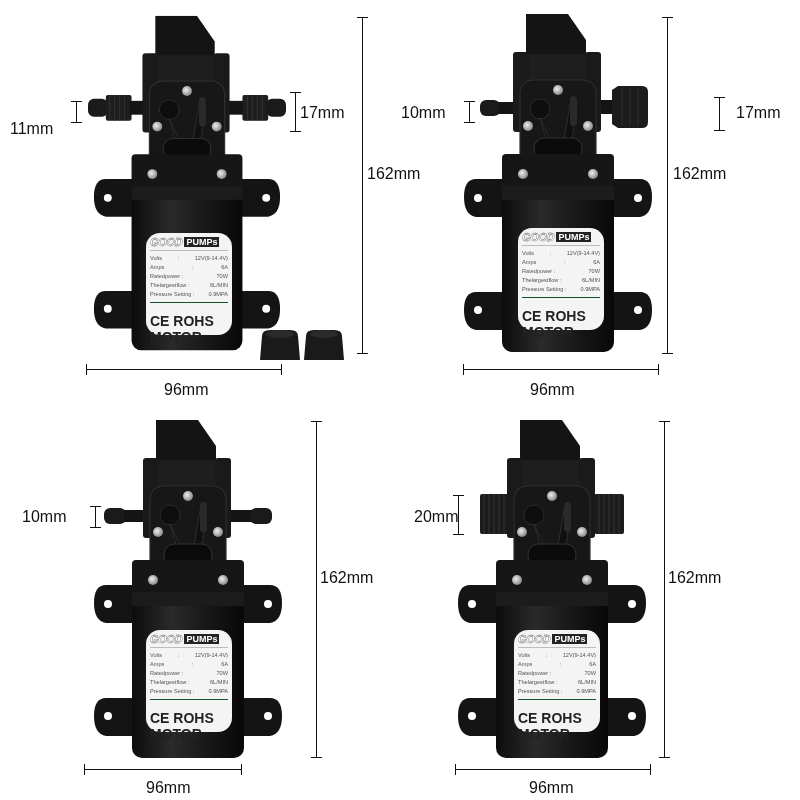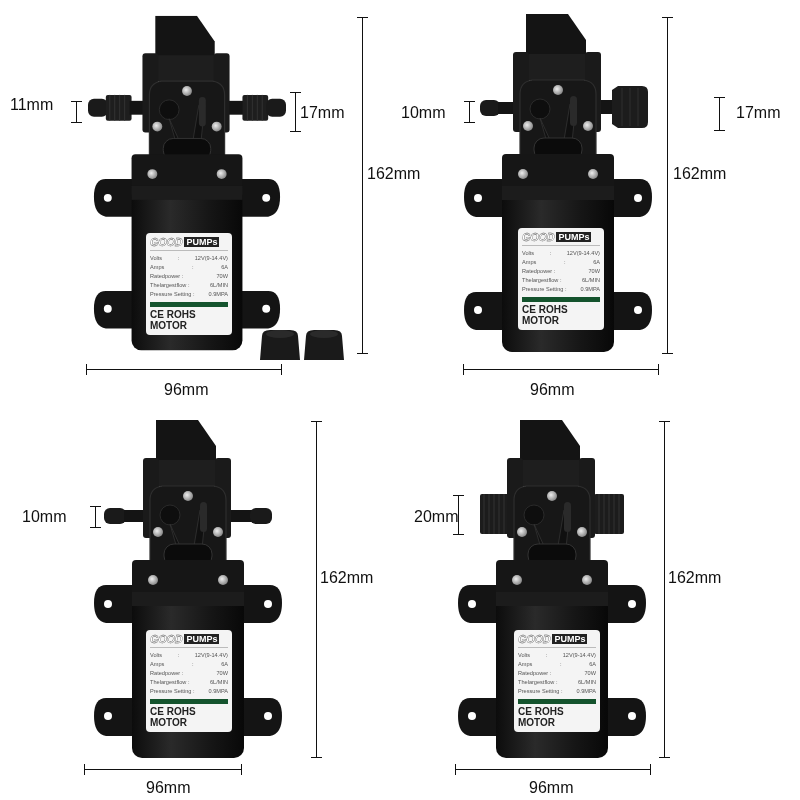--- a/index.html
+++ b/index.html
@@ -7,26 +7,26 @@
   .dim-text { position:absolute; font-size:16px; font-family:"Liberation Sans", sans-serif; color:#111; white-space:nowrap; }
   .vline { position:absolute; width:0; border-left:1.3px solid #111; }
   .vline::before, .vline::after { content:""; position:absolute; left:-6px; width:11px; border-top:1.3px solid #111; }
   .vline::before { top:0; }
   .vline::after { bottom:0; }
   .hline { position:absolute; height:0; border-top:1.3px solid #111; }
   .hline::before, .hline::after { content:""; position:absolute; top:-6px; height:11px; border-left:1.3px solid #111; }
   .hline::before { left:0; }
   .hline::after { right:0; }
   .pump { position:absolute; }
-  .label { position:absolute; background:#f4f4f4; border-radius:4px; font-family:"Liberation Sans", sans-serif; color:#333; box-sizing:border-box; padding:3px 4px; }
+  .label { position:absolute; background:#f4f4f4; border-radius:14px; font-family:"Liberation Sans", sans-serif; color:#333; box-sizing:border-box; padding:3px 4px; }
   .label .brand { display:flex; align-items:center; gap:2px; border-bottom:1px solid #bbb; padding-bottom:2px; margin-bottom:3px; }
   .label .good { font-size:11px; font-weight:bold; font-style:italic; color:#333; letter-spacing:-0.3px; -webkit-text-stroke:0.3px #333; color:#fff; }
   .label .pumps { font-size:9px; font-weight:bold; background:#222; color:#fff; padding:0 2px; }
   .label .row { display:flex; justify-content:space-between; font-size:5.6px; line-height:9px; color:#555; }
-  .label .cert { border-top:5px solid #14532d; margin-top:3px; padding-top:2px; font-size:10px; font-weight:bold; color:#222; }
+  .label .cert { border-top:1px solid #14532d; margin-top:3px; padding-top:10px; font-size:14px; font-weight:bold; color:#222; }
 </style>
 </head>
 <body>
 
 <svg width="0" height="0" style="position:absolute">
   <defs>
     <linearGradient id="bodyGrad" x1="0" x2="1" y1="0" y2="0">
       <stop offset="0" stop-color="#0c0c0c"></stop>
       <stop offset="0.35" stop-color="#2a2a2a"></stop>
       <stop offset="0.7" stop-color="#161616"></stop>
@@ -130,21 +130,21 @@
       </div>
     <div class="cert">CE ROHS MOTOR</div>
   </div>
 
   <svg class="pump" style="left:258px;top:328px" width="92" height="36">
     <path d="M4 8 q0 -6 8 -6 l20 0 q8 0 8 6 l2 24 l-40 0 z" fill="#1a1a1a"></path>
     <ellipse cx="22" cy="6" rx="14" ry="4" fill="#2a2a2a"></ellipse>
     <path d="M48 8 q0 -6 8 -6 l20 0 q8 0 8 6 l2 24 l-40 0 z" fill="#1a1a1a"></path>
     <ellipse cx="66" cy="6" rx="14" ry="4" fill="#2a2a2a"></ellipse>
   </svg>
-  <span class="dim-text" style="left:10px;top:96px">11mm</span>
+  <span class="dim-text" style="left:10px;top:120px">11mm</span>
   <div class="vline" style="left:76px;top:101px;height:22px"></div>
   <div class="vline" style="left:295px;top:92px;height:40px"></div>
   <span class="dim-text" style="left:300px;top:104px">17mm</span>
   <div class="vline" style="left:362px;top:17px;height:337px"></div>
   <span class="dim-text" style="left:367px;top:165px">162mm</span>
   <div class="hline" style="left:86px;top:369px;width:196px"></div>
   <span class="dim-text" style="left:164px;top:381px">96mm</span>
 </div>
 
 <div>

